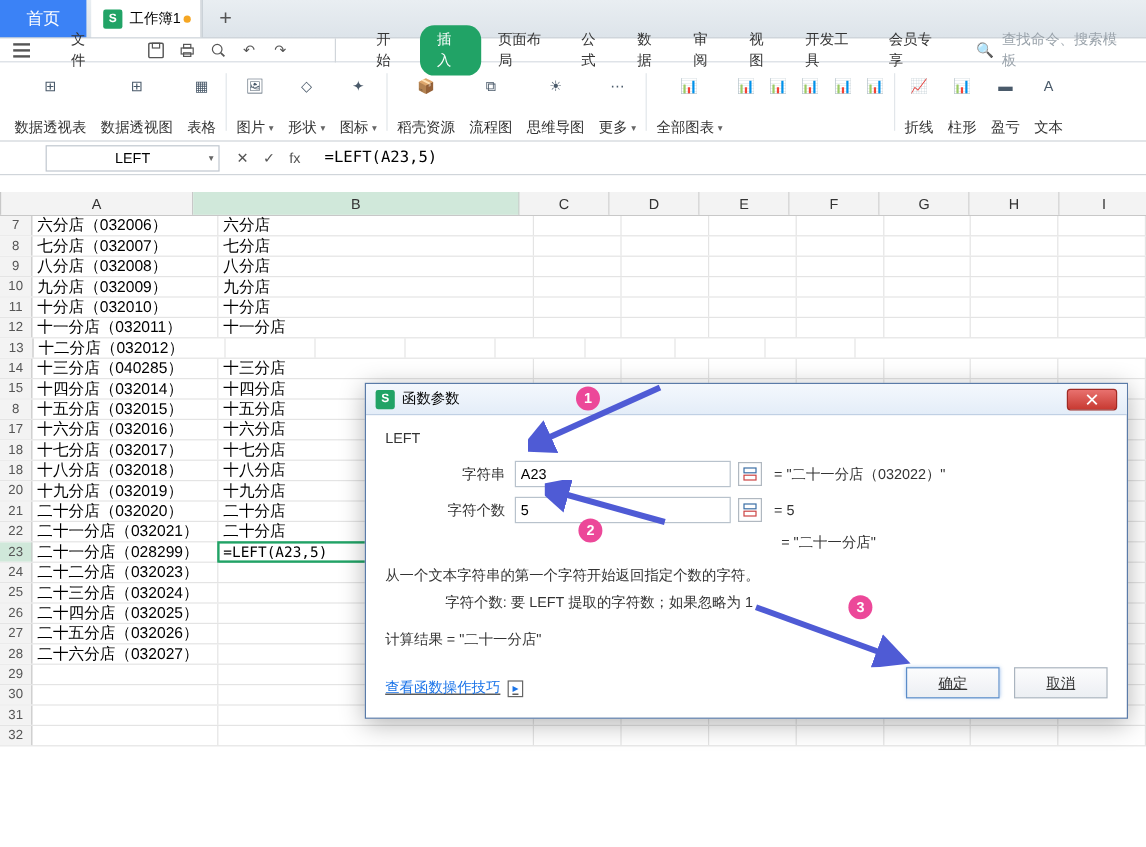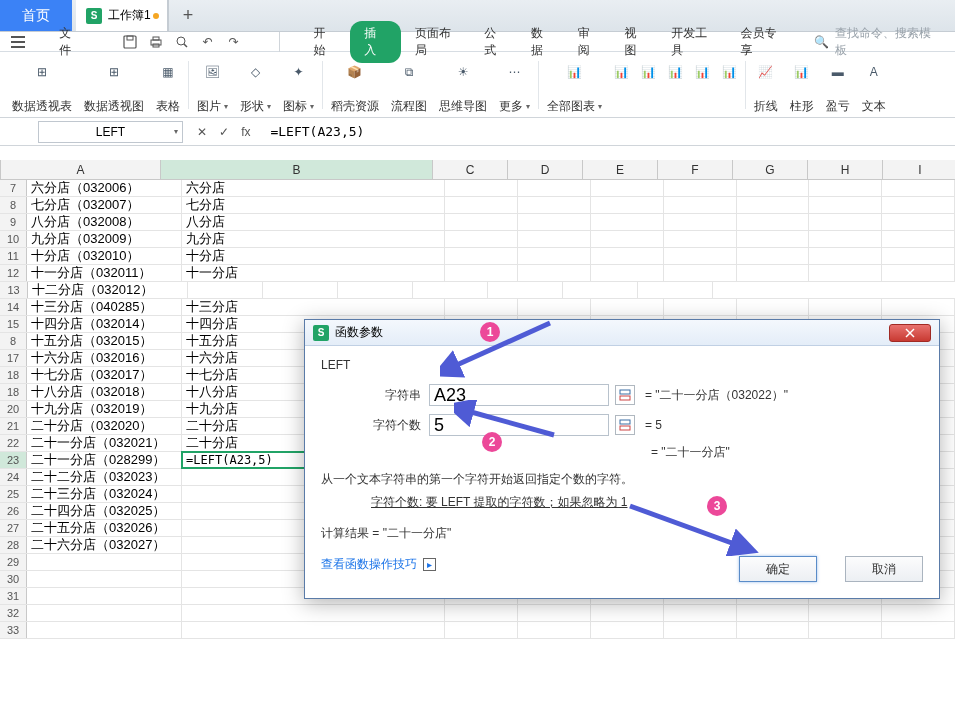--- a/index.html
+++ b/index.html
@@ -58,29 +58,29 @@
 
 
 .dialog { position:absolute; left:304px; top:319px; width:636px; background:#fff; border:1px solid #5a7ba8; box-shadow:0 4px 20px rgba(0,0,0,.3); z-index:100; }
 .dlg-title { height:26px; background:linear-gradient(#f4f8fd,#e4edf8); border-bottom:1px solid #c0d0e4; display:flex; align-items:center; padding:0 8px; }
 .dlg-title-ic { width:16px; height:16px; background:#21a366; border-radius:2px; margin-right:6px; display:flex; align-items:center; justify-content:center; color:#fff; font-size:10px; font-weight:bold; }
 .dlg-close { margin-left:auto; width:42px; height:18px; background:linear-gradient(#e8716e,#c83a32); border:1px solid #a02a24; border-radius:3px; display:flex; align-items:center; justify-content:center; color:#fff; }
 .dlg-body { padding:12px 16px 16px; color:#333; }
 .fn-name { font-size:12px; margin-bottom:12px; }
 .param-row { display:flex; align-items:center; margin-bottom:8px; padding-left:30px; }
 .param-lbl { width:70px; text-align:right; margin-right:8px; }
-.param-input { width:180px; height:22px; border:1px solid #b8c2cc; padding:0 4px; font-size:18px; outline:none; }
+.param-input { width:180px; height:22px; border:1px solid #b8c2cc; padding:0 4px; font-size:12px; outline:none; }
 .param-ref { width:20px; height:20px; border:1px solid #b0b8c0; margin-left:6px; display:flex; align-items:center; justify-content:center; margin-right:10px; }
 .param-val { color:#333; }
 .result-line { padding-left:330px; margin:6px 0 10px; }
 .fn-desc { margin:10px 0 6px; }
-.fn-arg-desc { padding-left:50px; margin-bottom:14px;text-decoration:underline; }
+.fn-arg-desc { padding-left:50px; margin-bottom:14px; }
 .calc-result { margin-bottom:14px; }
 .fn-help { color:#1a73e8; display:flex; align-items:center; gap:6px; }
-.dlg-foot { display:flex; justify-content:flex-end; gap:28px; }
+.dlg-foot { display:flex; justify-content:flex-end; gap:12px; }
 .dlg-btn { width:78px; height:26px; border:1px solid #aab4bf; background:linear-gradient(#fcfcfd,#eceff3); display:flex; align-items:center; justify-content:center; cursor:pointer; }
 .dlg-btn.primary { border-color:#5a8cc8; box-shadow:0 0 3px rgba(60,130,220,.5); }
 
 
 .badge { position:absolute; width:20px; height:20px; border-radius:50%; background:#ec4899; color:#fff; display:flex; align-items:center; justify-content:center; font-size:12px; font-weight:bold; z-index:110; }
 .arrow-wrap { position:absolute; z-index:105; pointer-events:none; }
 </style>
 </head>
 <body>
 
@@ -559,32 +559,20 @@
         <div class="cell cellA"></div>
         <div class="cell cellB"></div>
         <div class="cell cellO"></div>
         <div class="cell cellO"></div>
         <div class="cell cellO"></div>
         <div class="cell cellO"></div>
         <div class="cell cellO"></div>
         <div class="cell cellO"></div>
         <div class="cell cellO"></div>
       </div>
-      <div class="row">
-        <div class="rowh">33</div>
-        <div class="cell cellA"></div>
-        <div class="cell cellB"></div>
-        <div class="cell cellO"></div>
-        <div class="cell cellO"></div>
-        <div class="cell cellO"></div>
-        <div class="cell cellO"></div>
-        <div class="cell cellO"></div>
-        <div class="cell cellO"></div>
-        <div class="cell cellO"></div>
-      </div>
     </div>
 </div>
 
 <div class="dialog">
   <div class="dlg-title">
     <span class="dlg-title-ic">S</span>
     <span>函数参数</span>
     <div class="dlg-close">
       <svg width="12" height="10" viewBox="0 0 12 10">
           <line x1="2" y1="1" x2="10" y2="9" stroke="#fff" stroke-width="1.5"></line>
@@ -613,21 +601,21 @@
             <rect x="1" y="1" width="10" height="4" fill="none" stroke="#3b6ea5"></rect>
             <rect x="1" y="7" width="10" height="4" fill="none" stroke="#c44"></rect>
           </svg>
         </div>
       <div class="param-val">= 5</div>
     </div>
     <div class="result-line">= "二十一分店"</div>
     <div class="fn-desc">从一个文本字符串的第一个字符开始返回指定个数的字符。</div>
     <div class="fn-arg-desc">字符个数: 要 LEFT 提取的字符数；如果忽略为 1</div>
     <div class="calc-result">计算结果 = "二十一分店"</div>
-    <div style="display:flex;align-items:flex-start;">
+    <div style="display:flex;align-items:flex-end;text-decoration:underline;">
       <div class="fn-help">
         <span>查看函数操作技巧</span>
         <span style="border:1px solid #666;padding:0 3px;font-size:10px;">▸</span>
       </div>
       <div class="dlg-foot" style="margin-left:auto;">
         <div class="dlg-btn primary">确定</div>
         <div class="dlg-btn">取消</div>
       </div>
     </div>
   </div>

